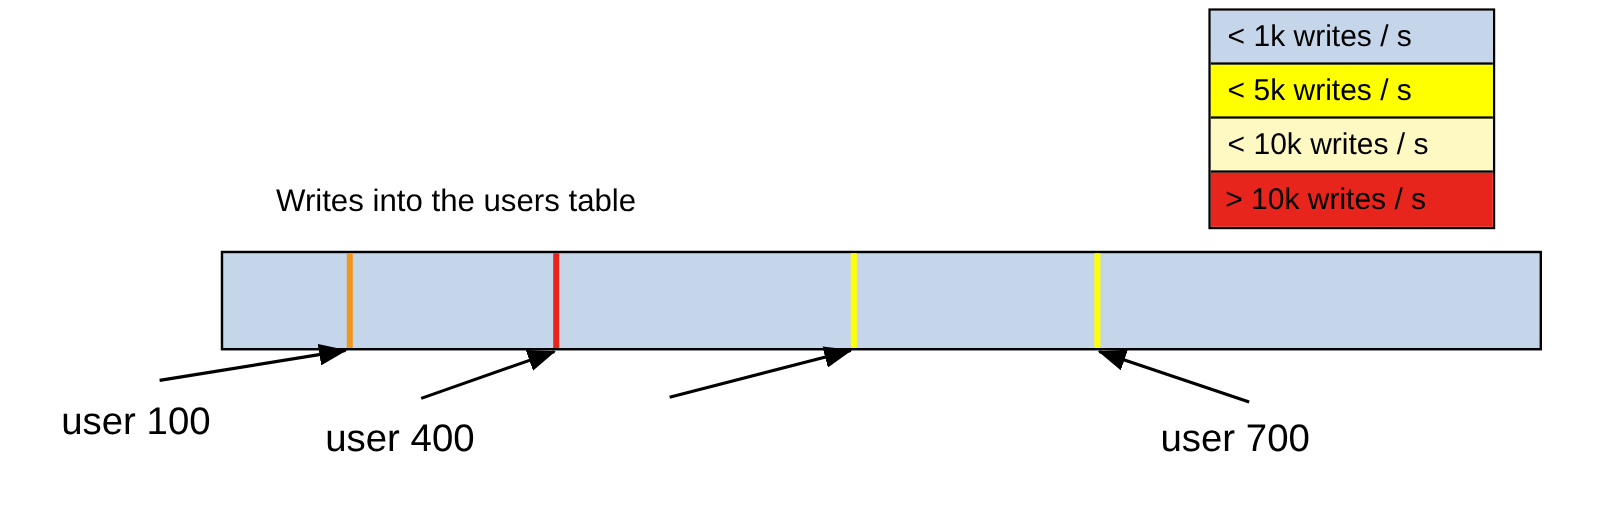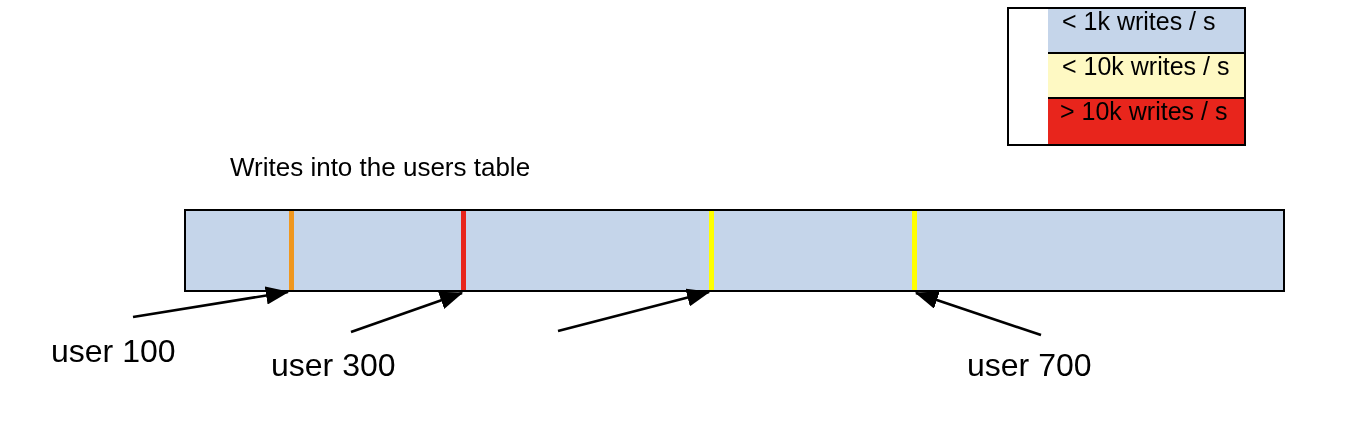--- a/index.html
+++ b/index.html
@@ -30,22 +30,22 @@
     top: 7px;
     width: 239px;
     border: 2px solid #000000;
     box-sizing: border-box;
   }
   .legend-row {
     height: 45px;
     box-sizing: border-box;
     border-bottom: 2px solid #000000;
     display: flex;
+    align-items: center;
     padding-left: 14px;
-    margin-left: 39px;
   }
   .legend-row:last-child {
     border-bottom: none;
   }
   .legend-label {
     font-size: 25px;
     line-height: 25px;
     white-space: nowrap;
     letter-spacing: 0px;
   }
@@ -106,20 +106,23 @@
 <body style="background: rgb(255, 255, 255);">
 
 <div id="canvas">
 
   <div class="legend">
 
     <div class="legend-row" id="legend-row-0" style="background: rgb(197, 213, 234);">
       <span class="legend-label">&lt; 1k writes / s</span>
     </div>
 
+    <div class="legend-row" id="legend-row-1" style="background: rgb(255, 255, 0);">
+      <span class="legend-label">&lt; 5k writes / s</span>
+    </div>
 
     <div class="legend-row" id="legend-row-2" style="background: #fef9c3;">
       <span class="legend-label">&lt; 10k writes / s</span>
     </div>
 
     <div class="legend-row" id="legend-row-3" style="background: rgb(232, 37, 28); padding-left: 12px;">
       <span class="legend-label">&gt; 10k writes / s</span>
     </div>
 
   </div>
@@ -140,16 +143,16 @@
         <polygon points="0 0, 9 3.5, 0 7" fill="#000000"></polygon>
       </marker>
     </defs>
     <line id="arrow-0" stroke="#000000" stroke-width="2.6" marker-end="url(#arrowhead)" x1="133" y1="317" x2="288" y2="292"></line>
     <line id="arrow-1" stroke="#000000" stroke-width="2.6" marker-end="url(#arrowhead)" x1="351" y1="332" x2="462" y2="293"></line>
     <line id="arrow-2" stroke="#000000" stroke-width="2.6" marker-end="url(#arrowhead)" x1="558" y1="331" x2="709" y2="292"></line>
     <line id="arrow-3" stroke="#000000" stroke-width="2.6" marker-end="url(#arrowhead)" x1="1041" y1="335" x2="916" y2="293"></line>
   </svg>
 
   <div class="callout" id="callout-0" style="left: 51px; top: 336px;">user 100</div>
-  <div class="callout" id="callout-1" style="left: 271px; top: 350px;">user 300</div>
+  <div class="callout" id="callout-1" style="left: 271px; top: 350px;">user 400</div>
   <div class="callout" id="callout-3" style="left: 967px; top: 350px;">user 700</div>
 
 </div>
 
 </body></html>

